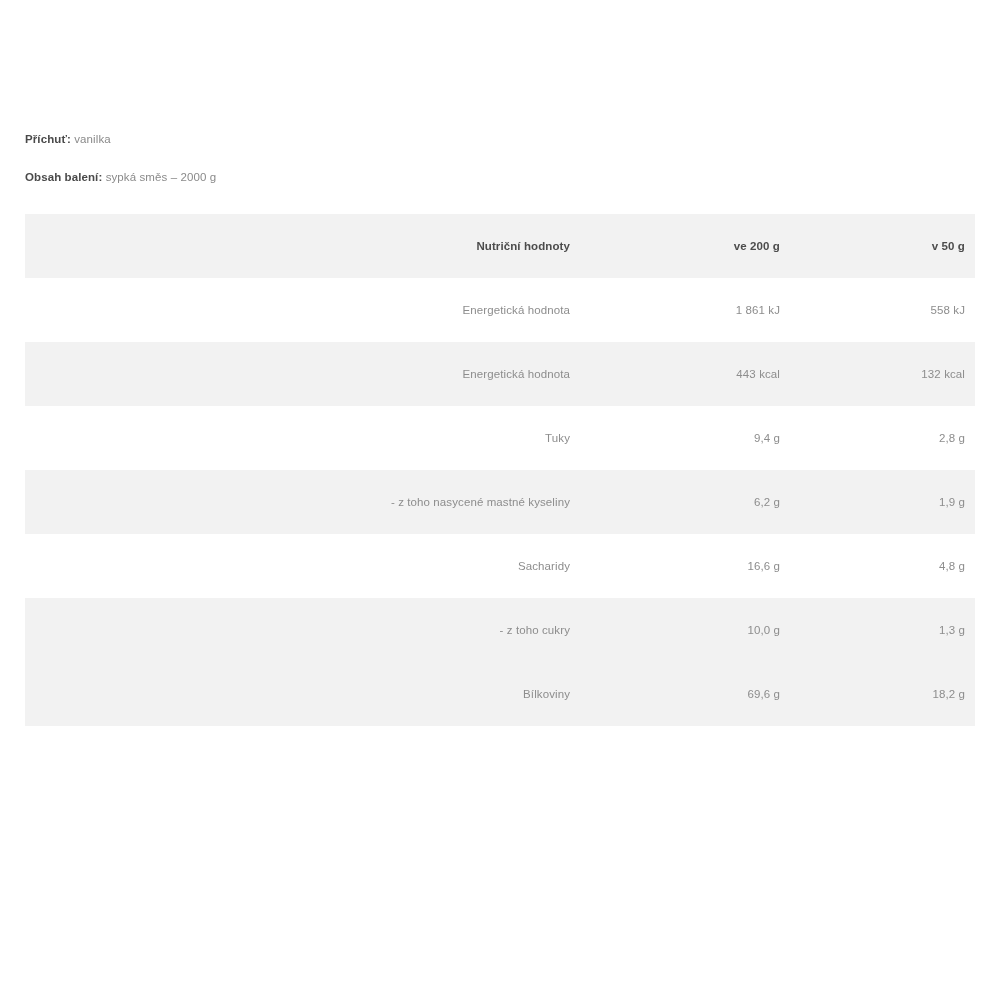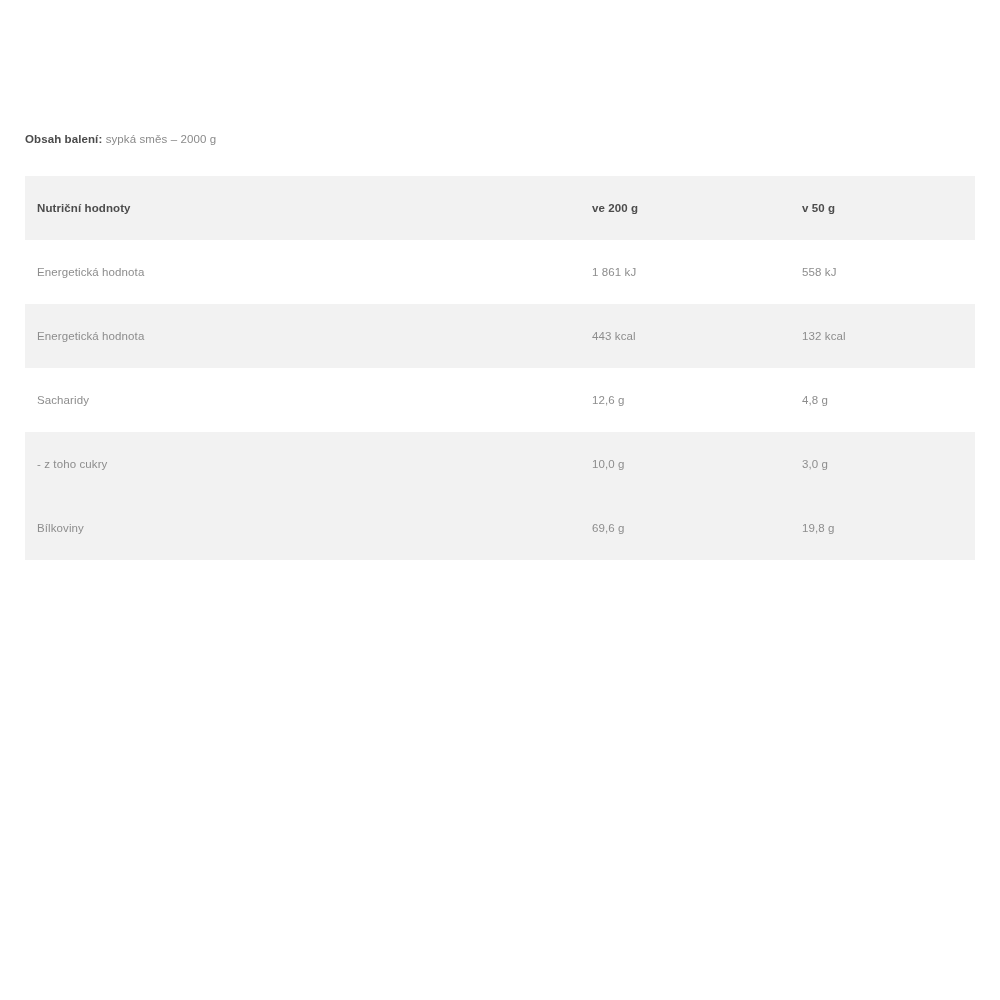--- a/index.html
+++ b/index.html
@@ -22,21 +22,21 @@
 
   .meta-line {
     font-size: 11.5px;
     line-height: 18px;
     color: #8a8a8a;
     margin: 0 0 0 0;
     letter-spacing: 0.1px;
   }
 
   .meta-line + .meta-line {
-    margin-top: 37px;
+    margin-top: 20px;
   }
 
   .meta-label {
     font-weight: bold;
     color: #4a4a4a;
   }
 
   .nutri-table {
     width: 950px;
     border-collapse: collapse;
@@ -47,21 +47,21 @@
   .nutri-table col.c-name  { width: 555px; }
   .nutri-table col.c-per100 { width: 210px; }
   .nutri-table col.c-per-serv { width: 185px; }
 
   .nutri-table tr {
     height: 64px;
   }
 
   .nutri-table th,
   .nutri-table td {
-    text-align: left;
+    text-align: right;
     vertical-align: middle;
     font-weight: normal;
     font-size: 11.5px;
     color: #8d8d8d;
     padding: 0 10px 0 12px;
     letter-spacing: 0.1px;
   }
 
   .nutri-table thead th {
     font-weight: bold;
@@ -79,20 +79,24 @@
 
   .indented {
     padding-left: 12px;
   }
 </style>
 </head>
 <body>
 
 <div class="page">
 
+  <p class="meta-line">
+    <span class="meta-label">Příchuť:</span>
+    <span>vanilka</span>
+  </p>
 
   <p class="meta-line">
     <span class="meta-label">Obsah balení:</span>
     <span>sypká směs – 2000 g</span>
   </p>
 
   <table class="nutri-table">
     <colgroup>
       <col class="c-name">
       <col class="c-per100">
@@ -110,30 +114,40 @@
         <td>Energetická hodnota</td>
         <td>1 861 kJ</td>
         <td>558 kJ</td>
       </tr>
       <tr class="row-shaded">
         <td>Energetická hodnota</td>
         <td>443 kcal</td>
         <td>132 kcal</td>
       </tr>
       <tr class="row-plain">
+        <td>Tuky</td>
+        <td>9,4 g</td>
+        <td>2,8 g</td>
+      </tr>
+      <tr class="row-shaded">
+        <td class="indented">- z toho nasycené mastné kyseliny</td>
+        <td>6,2 g</td>
+        <td>1,9 g</td>
+      </tr>
+      <tr class="row-plain">
         <td>Sacharidy</td>
-        <td>12,6 g</td>
+        <td>16,6 g</td>
         <td>4,8 g</td>
       </tr>
       <tr class="row-shaded">
         <td class="indented">- z toho cukry</td>
         <td>10,0 g</td>
-        <td>3,0 g</td>
+        <td>1,3 g</td>
       </tr>
       <tr class="row-shaded">
         <td>Bílkoviny</td>
         <td>69,6 g</td>
-        <td>19,8 g</td>
+        <td>18,2 g</td>
       </tr>
     </tbody>
   </table>
 
 </div>
 
 </body></html>

